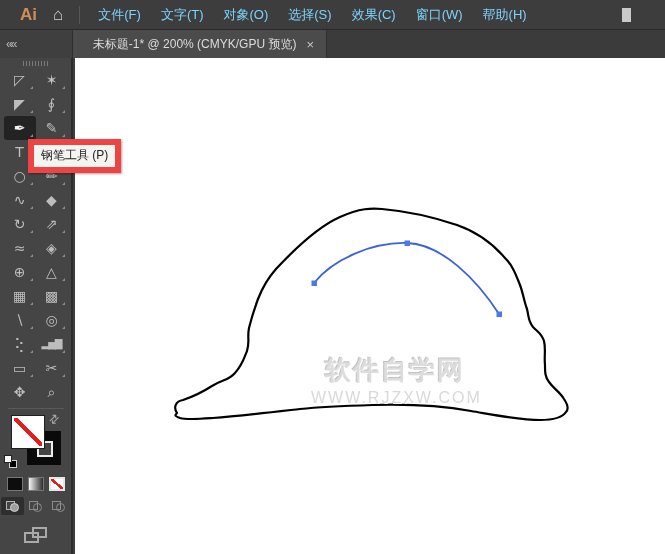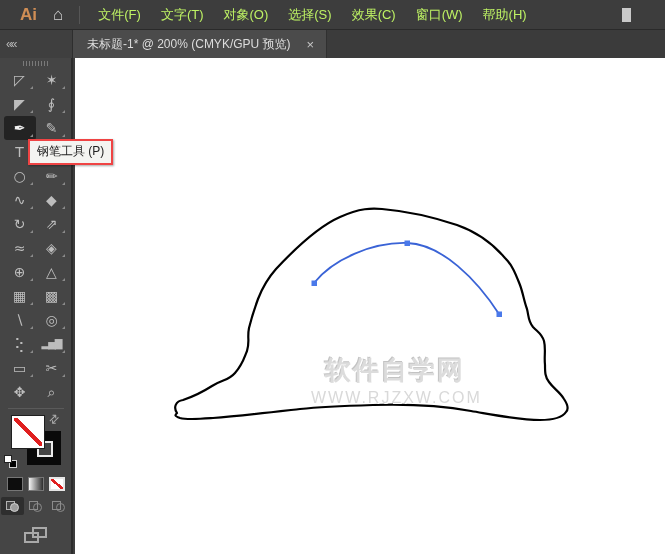--- a/index.html
+++ b/index.html
@@ -12,33 +12,33 @@
 
   
   .menu-bar {
     height:30px; background:#3d3d3d; display:flex; align-items:center;
     border-bottom:1px solid #2a2a2a; padding-left:8px;
   }
   .ai-logo { font-weight:bold; font-size:17px; color:#d08e55; padding:0 8px 0 4px; letter-spacing:0;margin-left:8px; }
   .home-icon { font-size:17px; color:#d2d2d2; padding:0 8px; }
   .menu-sep { width:1px; height:18px; background:#565656; margin:0 8px; }
   .menu-items { display:flex; align-items:center; }
-  .menu-item { font-size:13px; color:#bef264; padding:0 10px; line-height:30px; white-space:nowrap; }
+  .menu-item { font-size:13px; color:#7dd3fc; padding:0 10px; line-height:30px; white-space:nowrap; }
   .menu-right { margin-left:auto; display:flex; align-items:center; padding-right:14px; }
   .workspace-icon { width:19px; height:14px; display:grid; grid-template-columns:9px 8px; grid-template-rows:6px 6px; gap:2px; margin-right:10px; }
   .workspace-icon span { background:#c9c9c9; }
   .workspace-icon .tall { grid-row:1 / span 2; }
 
   
   .tab-row { position:absolute; left:0; top:30px; right:0; height:28px; display:flex; background:#3b3b3b; }
   .dock-header { width:73px; background:#3f3f3f; border-right:1px solid #2e2e2e; display:flex; align-items:center; }
   .collapse-icon { color:#b9b9b9; font-size:12px; padding-left:6px; letter-spacing:-2px; }
   .doc-tab {
     width:254px; background:#4b4b4b; display:flex; align-items:center;
-    padding:0 10px 0 14px; border-right:1px solid #303030;
+    padding:0 10px 0 14px; border-right:1px solid #303030;text-align:right;
   }
   .doc-tab .title { font-size:12px; color:#dcdcdc; white-space:nowrap; flex:1; }
   .doc-tab .close { font-size:13px; color:#c6c6c6; padding:0 2px; margin-left:8px; }
 
   
   .toolbar {
     position:absolute; left:0; top:58px; bottom:0; width:73px;
     background:#454545; border-right:2px solid #2c2c2c;
     display:flex; flex-direction:column; align-items:center;
   }
@@ -100,21 +100,21 @@
   .art { position:absolute; left:0; top:0; }
   .watermark { position:absolute; left:236px; top:295px; width:168px; text-align:center; z-index:2; }
   .wm-title { font-size:26px; font-weight:bold; letter-spacing:2px; color:#dcdcdc;
     text-shadow:1px 1px 0 #ffffff,-1px -1px 0 #c3c3c3; }
   .wm-url { font-size:16px; letter-spacing:2px; color:#d9d9d9; margin-top:1px;
     text-shadow:1px 1px 0 #ffffff; }
 
   
   .tooltip {
     position:absolute; left:28px; top:139px; z-index:10;
-    background:#f4f4f1; border:2px solid #ef4444; color:#222;
+    background:#f4f4f1; border:6px solid #ef4444; color:#222;
     font-size:12px; padding:2px 7px 3px 7px; white-space:nowrap;
     box-shadow:1px 1px 2px rgba(0,0,0,.35);
   }
 </style>
 </head>
 <body>
 
 <div class="menu-bar">
   <span class="ai-logo">Ai</span>
   <span class="home-icon">⌂</span>

